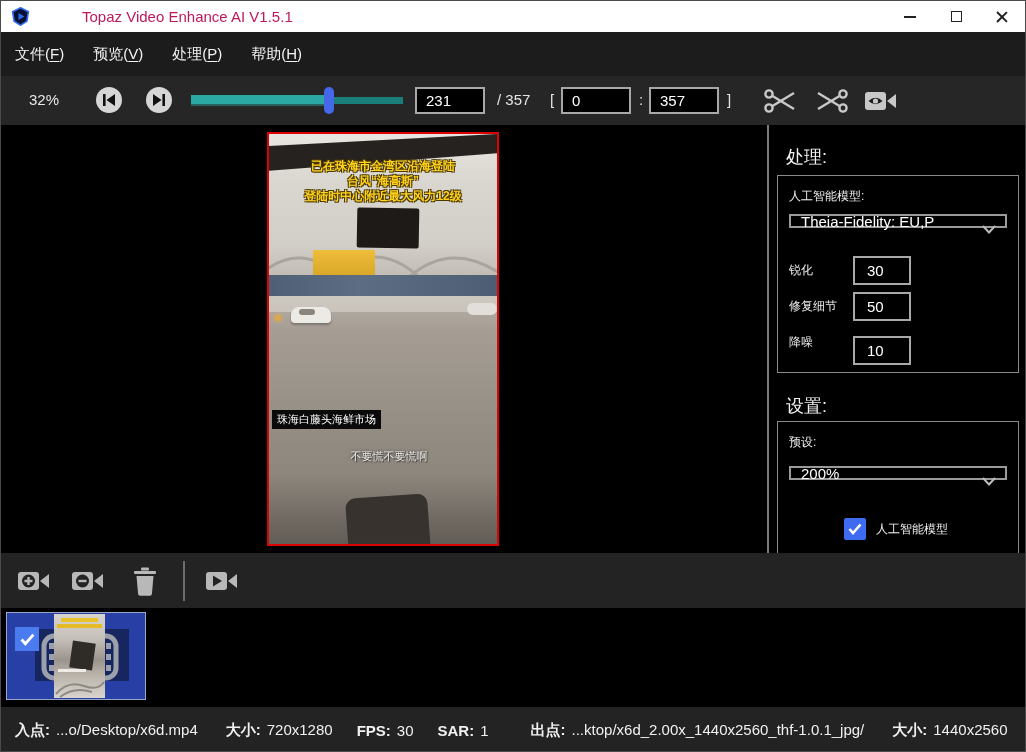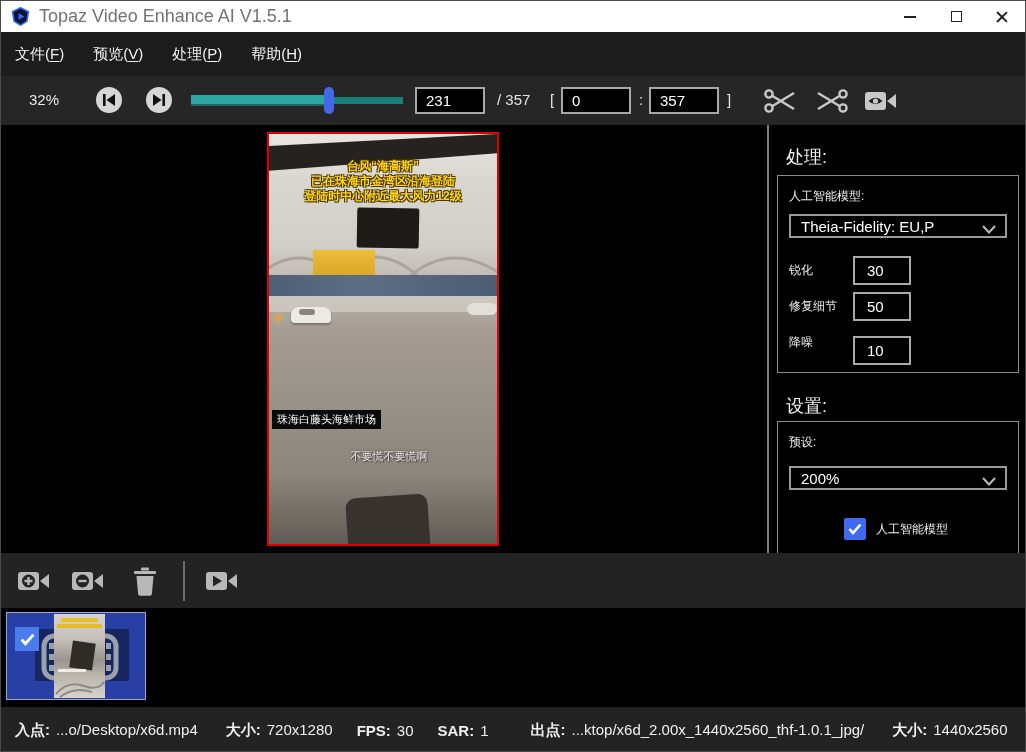--- a/index.html
+++ b/index.html
@@ -5,21 +5,21 @@
   * { box-sizing: border-box; margin: 0; padding: 0; }
   html,body { width:1026px; height:752px; }
   body {
     font-family:"Liberation Sans", sans-serif;
     background:#000; color:#eee; overflow:hidden; position:relative;
     border:1px solid #4a4a4a;
   }
   
   .titlebar { height:31px; background:#fff; color:#000; display:flex; align-items:center; }
   .app-logo { width:19px; height:19px; margin:0 9px 0 10px; }
-  .title-text { font-size:18px; color:#737373; flex:1; }
+  .title-text { font-size:15px; color:#be185d; flex:1;margin-left:43px; }
   .win-btn { width:46px; height:31px; display:flex; align-items:center; justify-content:center; }
   .ic-min { width:12px; height:2px; background:#222; }
   .ic-max { width:11px; height:11px; border:1.5px solid #222; }
   .ic-close { position:relative; width:14px; height:14px; }
   .ic-close::before,.ic-close::after { content:""; position:absolute; left:6px; top:0; width:1.8px; height:14px; background:#222; }
   .ic-close::before { transform:rotate(45deg); } .ic-close::after { transform:rotate(-45deg); }
   
   .menubar { height:44px; background:#1c1c1c; display:flex; align-items:center; gap:29px; padding-left:14px; }
   .menu-item { font-size:15px; color:#f2f2f2;text-align:center; }
   .menu-item u { text-underline-offset:2px; }
@@ -53,21 +53,21 @@
   .glow { position:absolute; left:3px; top:178px; width:12px; height:12px; border-radius:50%; background:radial-gradient(circle,#f0a830 0%,rgba(240,168,48,0) 70%); }
   .market-label { position:absolute; left:3px; top:276px; background:#0a0a0a; color:#fff; font-size:11px; padding:2px 5px; white-space:nowrap; }
   .caption { position:absolute; left:40px; top:315px; width:160px; text-align:center; font-size:11px; color:#ece9e4; text-shadow:1px 1px 0 #4a4540, 0 0 3px #333; }
   .blob { position:absolute; left:78px; top:362px; width:82px; height:60px; background:#37322d; border-radius:10px; transform:rotate(-4deg); }
   .bshade { position:absolute; left:0; bottom:0; width:100%; height:70px; background:linear-gradient(rgba(58,54,50,0),rgba(55,51,47,.45)); }
   .vdivider { position:absolute; left:766px; top:0; width:2px; height:100%; background:#7c7c7c; }
   
   .panel-title { position:absolute; font-size:18px; color:#f2f2f2; }
   .groupbox { position:absolute; left:776px; width:242px; border:1px solid #8a8a8a; background:#000; }
   .gb-label { position:absolute; left:11px; font-size:12px; color:#eee; }
-  .selectbox { position:absolute; left:11px; width:218px; height:24px; border:2px solid #9a9a9a; background:#000; display:flex; align-items:center; padding-left:10px; font-size:15px; color:#fff; }
+  .selectbox { position:absolute; left:11px; width:218px; height:14px; border:2px solid #9a9a9a; background:#000; display:flex; align-items:center; padding-left:10px; font-size:15px; color:#fff; }
   .selectbox svg { position:absolute; right:9px; top:9px; }
   .num-input { position:absolute; left:75px; width:58px; height:29px; background:#000; border:2px solid #a8a8a8; color:#fff; font-size:15px; font-family:inherit; padding-left:12px; }
   .checkbox { position:absolute; left:66px; width:22px; height:22px; background:#3e6bf0; border-radius:2px; display:flex; align-items:center; justify-content:center; }
   
   .bottombar { height:55px; background:#232323; display:flex; align-items:center; padding-left:16px; }
   .bb-icon { margin-right:20px; display:flex; }
   .bb-sep { width:2px; height:40px; background:#6c6c6c; margin:0 20px 0 4px; }
   
   .thumbstrip { height:99px; background:#000; position:relative; }
   .thumbcard { position:absolute; left:5px; top:4px; width:140px; height:88px; background:#2840a5; border:1px solid #98a6c8; overflow:hidden; }
@@ -177,22 +177,22 @@
     <div class="arches">
       <svg width="232" height="42" viewBox="0 0 232 42" fill="none" stroke="#a9a49d" stroke-width="3">
         <path d="M-12 40 Q30 2 72 40"></path>
           <path d="M62 40 Q106 0 150 40"></path>
           <path d="M140 40 Q184 2 236 40"></path>
         <path d="M0 40 L232 40" stroke="#9b968f" stroke-width="2"></path>
       </svg>
     </div>
     <div class="speaker"></div>
     <div class="headline">
+      <div>已在珠海市金湾区沿海登陆</div>
       <div>台风“海高斯”</div>
-      <div>已在珠海市金湾区沿海登陆</div>
       <div>登陆时中心附近最大风力12级</div>
     </div>
     <div class="sign"></div>
     <div class="blueband"></div>
     <div class="mist"></div>
     <div class="car1"></div>
     <div class="car1win"></div>
     <div class="car2"></div>
     <div class="glow"></div>
     <div class="market-label">珠海白藤头海鲜市场</div>

